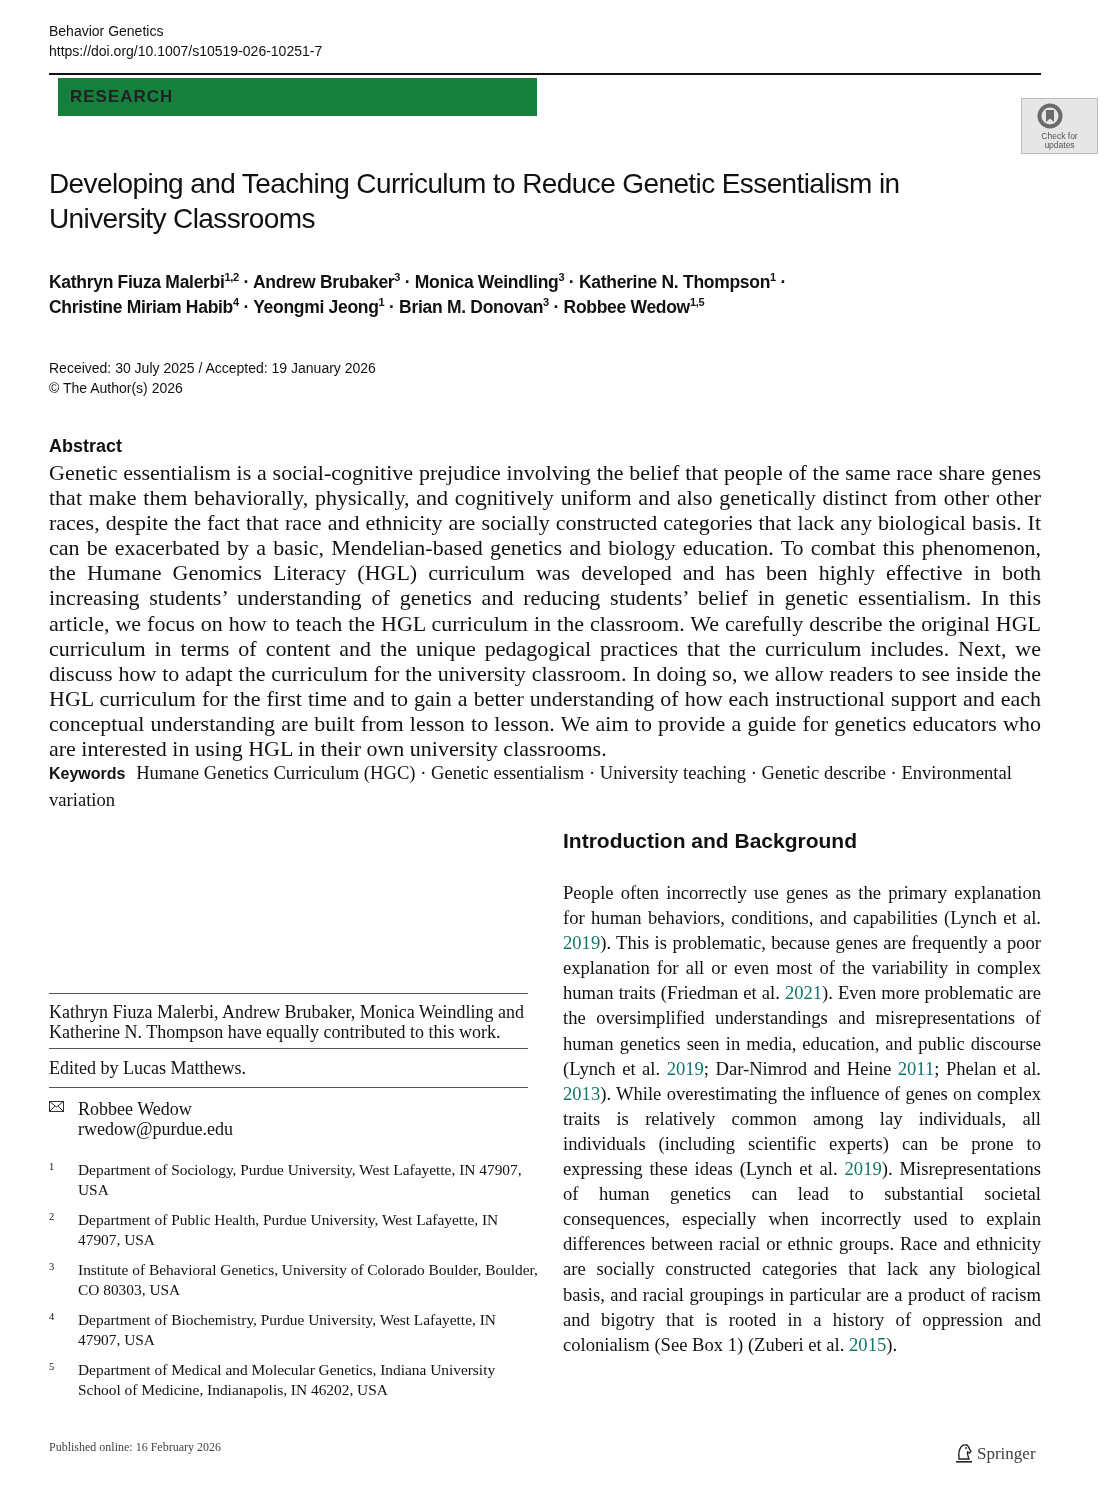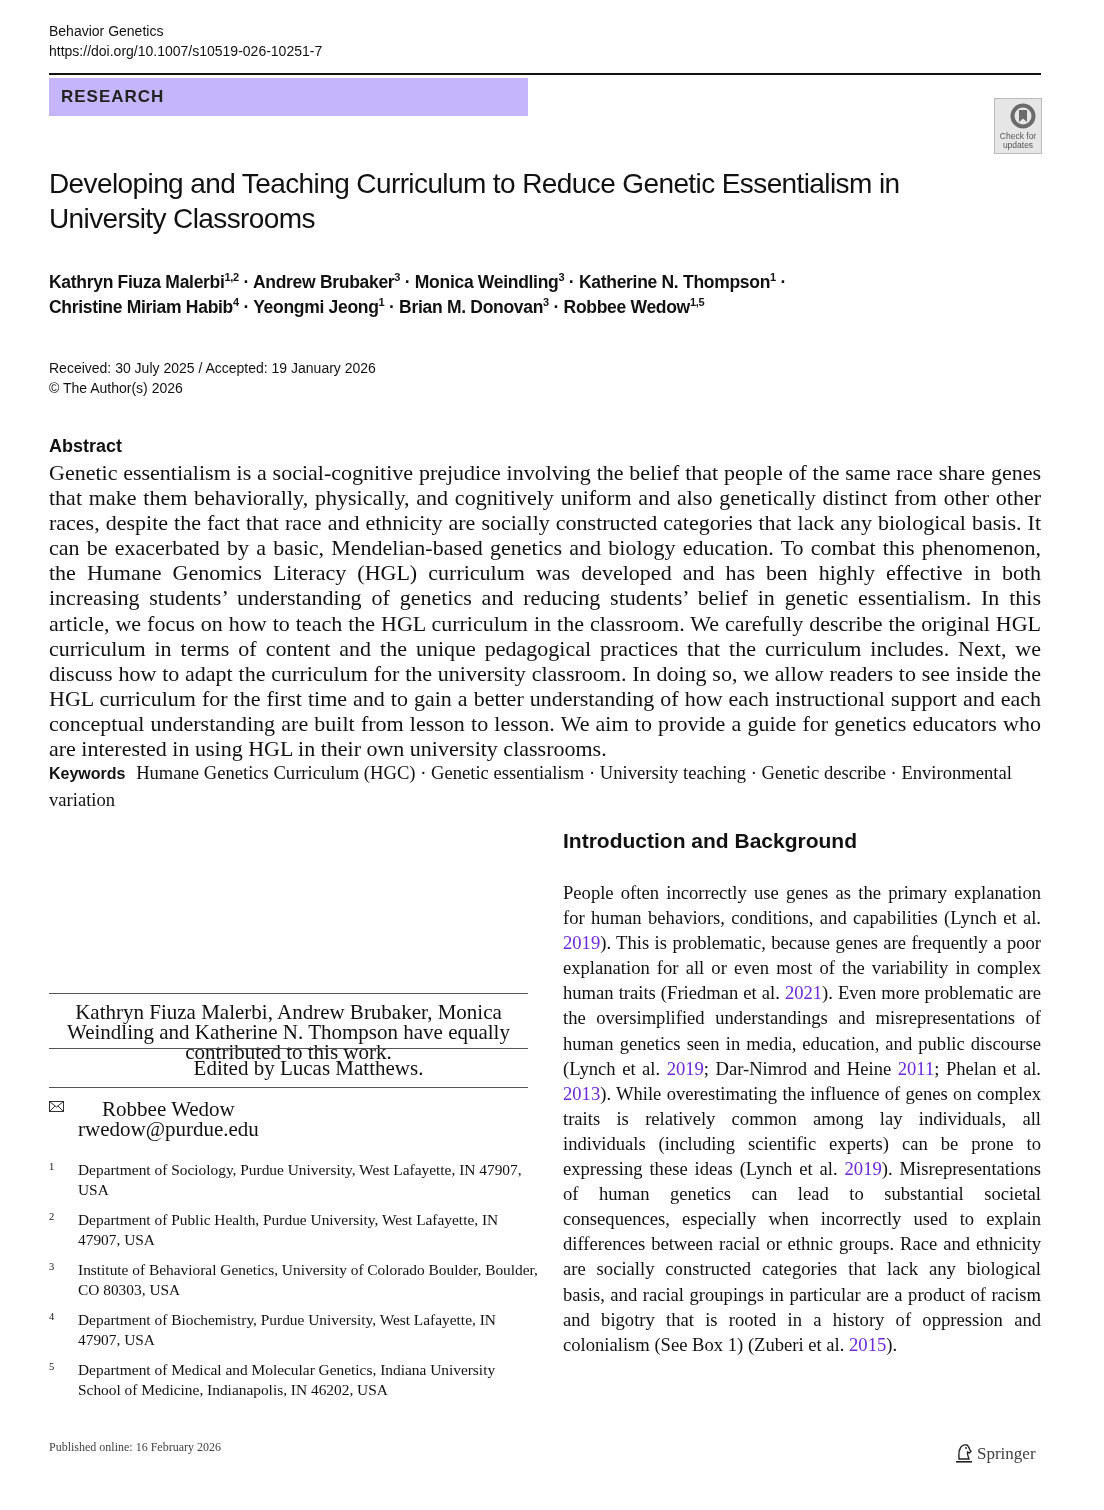--- a/index.html
+++ b/index.html
@@ -4,44 +4,44 @@
 <style>
   html, body { margin: 0; padding: 0; background: #ffffff; }
   body { width: 1104px; height: 1510px; position: relative; overflow: hidden; color: #111; }
   .sans { font-family: "Liberation Sans", "DejaVu Sans", sans-serif; }
   .serif { font-family: "Liberation Serif", "DejaVu Serif", serif; }
   .abs { position: absolute; }
 
   #journal { left: 49px; top: 21px; font-size: 14px; line-height: 20px; }
   #journal div { white-space: nowrap; }
   #top-rule { left: 49px; top: 73px; width: 992px; height: 2px; background: #111; }
-  #research-bar { left: 49px; top: 78px; width: 479px; height: 38px; background: #c4b5fd; }
+  #research-bar { left: 58px; top: 78px; width: 479px; height: 38px; background: #15803d; }
   #research-bar span { position: absolute; left: 12px; top: 9px; font-size: 17px; font-weight: bold; letter-spacing: 1px; color: #222; }
 
-  #crossmark { left: 994px; top: 98px; width: 48px; height: 56px; border: 1px solid #bbb; background: #e6e6e6; box-sizing: border-box; text-align: center; }
+  #crossmark { left: 1021px; top: 98px; width: 77px; height: 56px; border: 1px solid #bbb; background: #e6e6e6; box-sizing: border-box; text-align: center; }
   #crossmark .ring { position: absolute; left: 15px; top: 4px; width: 26px; height: 26px; }
   #crossmark .label { position: absolute; left: 0; right: 0; top: 33px; font-size: 8.5px; line-height: 9px; color: #555; }
 
   #title { left: 49px; top: 166px; width: 960px; font-size: 28px; line-height: 35px; font-weight: normal; letter-spacing: -0.6px; }
   #authors { left: 49px; top: 270px; width: 1000px; font-size: 17.5px; line-height: 25px; font-weight: bold; letter-spacing: -0.3px; }
   #authors sup { font-size: 11px; line-height: 0; }
   #dates { left: 49px; top: 358px; font-size: 14px; line-height: 20px; }
 
   #abstract-heading { left: 49px; top: 436px; font-size: 18px; font-weight: bold; }
   #abstract-body { left: 49px; top: 460px; width: 992px; font-size: 22px; line-height: 25.1px; text-align: justify; }
 
   #keywords { left: 49px; top: 760px; width: 992px; font-size: 18.6px; line-height: 25.5px; }
   #keywords .kw-label { font-family: "Liberation Sans", "DejaVu Sans", sans-serif; font-weight: bold; font-size: 16px; margin-right: 6px; }
 
   #intro-heading { left: 563px; top: 829px; font-size: 21px; font-weight: bold; }
   #intro-body { left: 563px; top: 880px; width: 478px; font-size: 18.6px; line-height: 25.1px; text-align: justify; hyphens: manual; }
-  .cite { color: #6d28d9; font-family: Liberation Serif, serif; }
+  .cite { color: #0f766e; font-family: Liberation Serif, serif; }
 
   .rule { left: 49px; width: 479px; height: 1px; background: #555; }
-  .fn { left: 49px; width: 479px; font-size: 21px; line-height: 20px; text-align: center; }
+  .fn { left: 49px; width: 479px; font-size: 18px; line-height: 20px; }
   .aff { left: 49px; width: 479px; font-size: 15.4px; line-height: 20px; }
   .aff .num { position: absolute; left: 0; top: -3px; font-size: 10.5px; }
   .aff .txt { position: absolute; left: 29px; top: 0; width: 460px; }
   #corr .env { position: absolute; left: 0; top: 2px; width: 15px; height: 11px; }
   #corr .txt { position: absolute; left: 29px; top: 0; }
 
   #published { left: 49px; top: 1440px; font-size: 12px; color: #444; }
   #springer { left: 955px; top: 1443px; font-size: 17px; color: #404040; }
   #springer svg { vertical-align: -4px; margin-right: 4px; }
 </style>
@@ -84,21 +84,21 @@
   <span class="kw-label">Keywords</span>
   <span id="kw-list"><span>Humane Genetics Curriculum (HGC)</span> · <span>Genetic essentialism</span> · <span>University teaching</span> · <span>Genetic describe</span> · <span>Environmental variation</span></span>
 </div>
 
 <div id="intro-heading" class="abs sans">Introduction and Background</div>
 <div id="intro-body" class="abs serif">People often incorrectly use genes as the primary expla­nation for human behaviors, conditions, and capabilities (Lynch et al. <span class="cite">2019</span>). This is problematic, because genes are frequently a poor explanation for all or even most of the vari­ability in complex human traits (Friedman et al. <span class="cite">2021</span>). Even more problematic are the oversimplified understandings and misrepresentations of human genetics seen in media, educa­tion, and public discourse (Lynch et al. <span class="cite">2019</span>; Dar-Nimrod and Heine <span class="cite">2011</span>; Phelan et al. <span class="cite">2013</span>). While overestimating the influence of genes on complex traits is relatively com­mon among lay individuals, all individuals (including scien­tific experts) can be prone to expressing these ideas (Lynch et al. <span class="cite">2019</span>). Misrepresentations of human genetics can lead to substantial societal consequences, especially when incor­rectly used to explain differences between racial or ethnic groups. Race and ethnicity are socially constructed catego­ries that lack any biological basis, and racial groupings in particular are a product of racism and bigotry that is rooted in a history of oppression and colonialism (See Box 1) (Zuberi et al. <span class="cite">2015</span>).</div>
 
 <div class="abs rule" style="top:993px;"></div>
 <div class="abs fn serif" style="top:1002px;">Kathryn Fiuza Malerbi, Andrew Brubaker, Monica Weindling and Katherine N. Thompson have equally contributed to this work.</div>
 <div class="abs rule" style="top:1048px;"></div>
-<div class="abs fn serif" style="top:1058px;margin-left:20px;">Edited by Lucas Matthews.</div>
+<div class="abs fn serif" style="top:1058px;">Edited by Lucas Matthews.</div>
 <div class="abs rule" style="top:1087px;"></div>
 
 <div id="corr" class="abs fn serif" style="top:1099px; height:42px;">
   <svg class="env" viewBox="0 0 15 11">
     <rect x="0.5" y="0.5" width="14" height="10" fill="none" stroke="#333" stroke-width="1"></rect>
     <path d="M0.5 0.5 L7.5 6 L14.5 0.5 M0.5 10.5 L6 5 M14.5 10.5 L9 5" fill="none" stroke="#333" stroke-width="1"></path>
   </svg>
   <div class="txt">
     <div>Robbee Wedow</div>
     <div>rwedow@purdue.edu</div>

